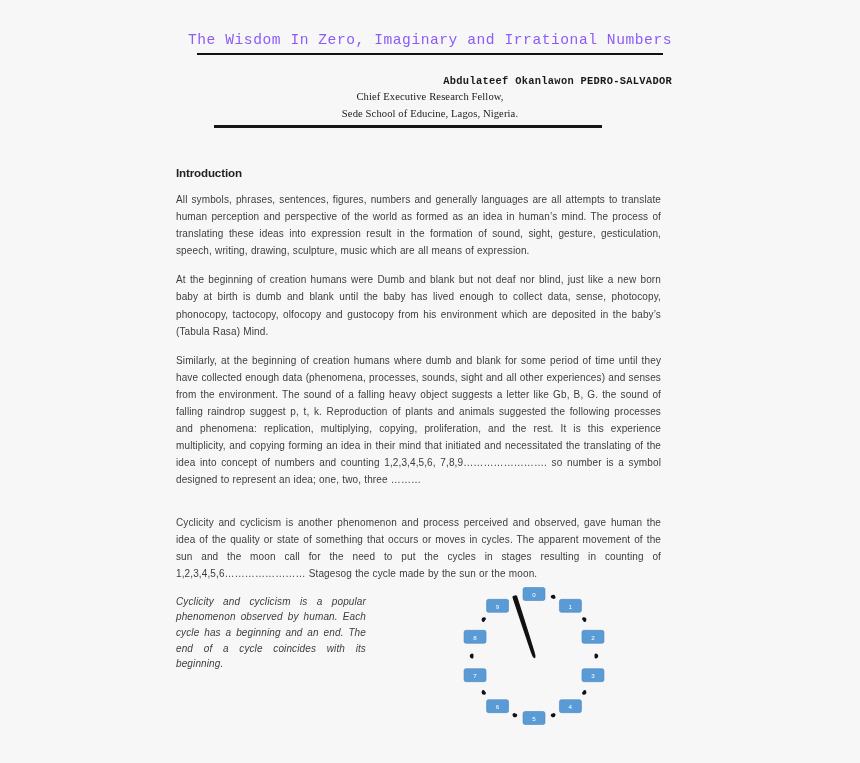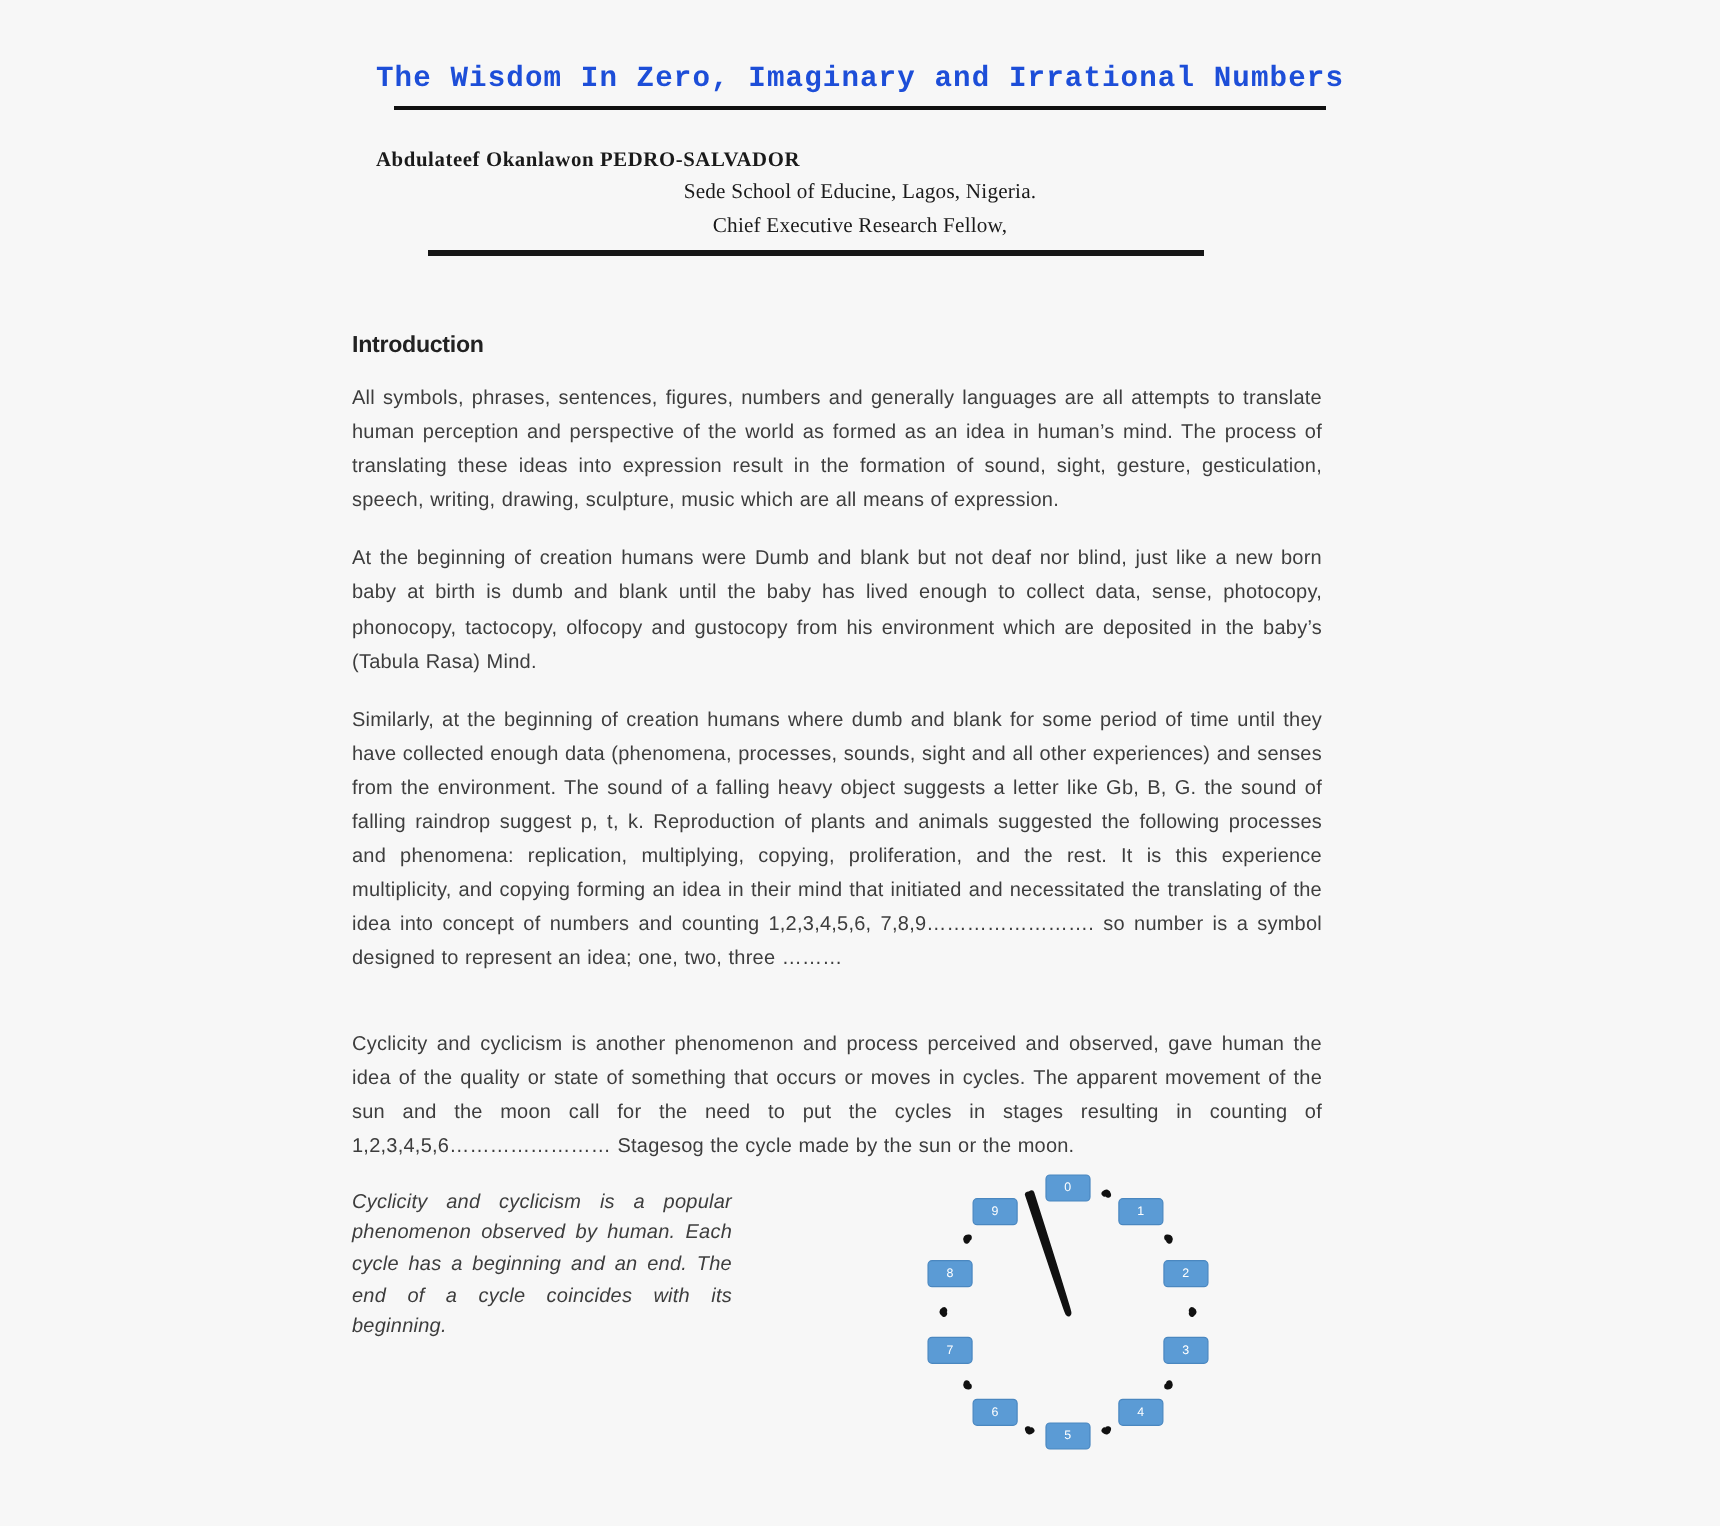--- a/index.html
+++ b/index.html
@@ -26,44 +26,44 @@
 
   
   .title-block {
     position: absolute;
     left: 188px;
     top: 30px;
     width: 484px;
   }
   .doc-title {
     font-family: "Liberation Mono", "DejaVu Sans Mono", monospace;
-    font-weight: bold;
+    font-weight: normal;
     font-size: 14.6px;
     letter-spacing: 0.55px;
-    color: #1d4ed8;
+    color: #8b5cf6;
     text-align: center;
     white-space: nowrap;
     margin: 0;
     padding: 0 0 3px 0;
     line-height: 20px;
   }
   .title-rule {
     height: 2px;
     background: #111;
     margin: 0 auto;
     width: 466px;
   }
 
   .author {
-    font-family: Liberation Serif, serif;
+    font-family: Liberation Mono, monospace;
     font-weight: bold;
     font-size: 10.4px;
     letter-spacing: 0.3px;
     color: #1a1a1a;
-    text-align: left;
+    text-align: right;
     margin: 19px 0 0 0;
     line-height: 14px;
   }
   .affil {
     font-family: "Liberation Serif", "DejaVu Serif", serif;
     font-size: 10.6px;
     color: #1a1a1a;
     text-align: center;
     line-height: 14.5px;
     margin: 2px 0 0 0;
@@ -156,22 +156,22 @@
 </style>
 </head>
 <body>
 
 <div class="page">
 
   <div class="title-block">
     <h1 class="doc-title">The Wisdom In Zero, Imaginary and Irrational Numbers</h1>
     <div class="title-rule"></div>
     <div class="author">Abdulateef Okanlawon PEDRO-SALVADOR</div>
+    <div class="affil">Chief Executive Research Fellow,</div>
     <div class="affil">Sede School of Educine, Lagos, Nigeria.</div>
-    <div class="affil">Chief Executive Research Fellow,</div>
   </div>
 
   <div class="header-rule"></div>
 
   <div class="content">
 
     <section>
       <h2 class="section-heading">Introduction</h2>
       <p class="body-text">All symbols, phrases, sentences, figures, numbers and generally languages are all attempts to translate human perception and perspective of the world as formed as an idea in human’s mind. The process of translating these ideas into expression result in the formation of sound, sight, gesture, gesticulation, speech, writing, drawing, sculpture, music which are all means of expression.</p>
       <p class="body-text">At the beginning of creation humans were Dumb and blank but not deaf nor blind, just like a new born baby at birth is dumb and blank until the baby has lived enough to collect data, sense, photocopy, phonocopy, tactocopy, olfocopy and gustocopy from his environment which are deposited in the baby’s (Tabula Rasa) Mind.</p>

